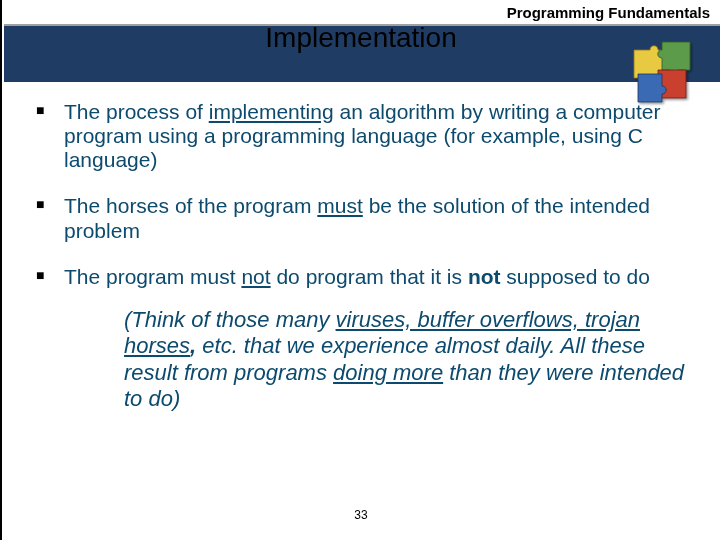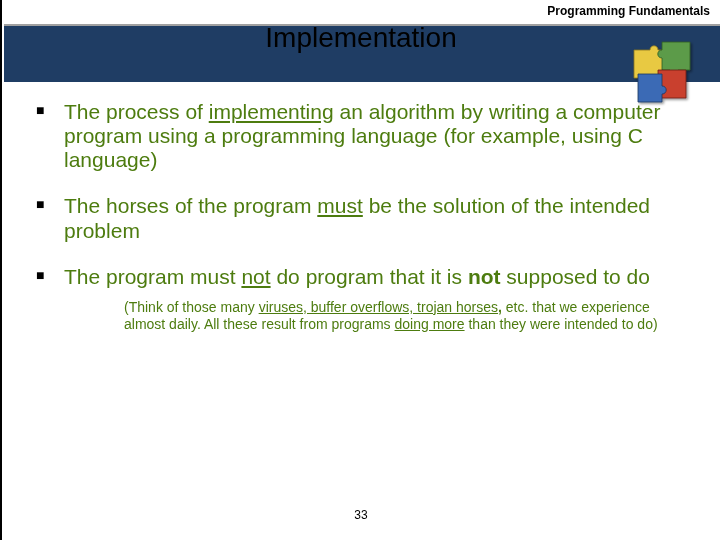--- a/index.html
+++ b/index.html
@@ -15,21 +15,21 @@
     position: relative;
     width: 720px;
     height: 540px;
     box-sizing: border-box;
     border-left: 2px solid #000;
   }
   .header-label {
     position: absolute;
     top: 4px;
     right: 10px;
-    font-size: 12px;
+    font-size: 15px;
     font-weight: bold;
     color: #000;
   }
   .title-band {
     position: absolute;
     top: 24px;
     left: 2px;
     right: 0;
     height: 56px;
     background: #1f3d64;
@@ -62,36 +62,37 @@
     list-style: none;
     padding: 0;
     margin: 0;
   }
   ul.bullets > li {
     position: relative;
     padding-left: 28px;
     margin-bottom: 22px;
     font-size: 21px;
     line-height: 1.15;
-    color: #4d7c0f;
+    color: #0c4a6e;
   }
   ul.bullets > li::before {
     content: "■";
     position: absolute;
     left: 0;
     top: 2px;
     font-size: 14px;
     color: #000;
   }
   .u { text-decoration: underline; }
   .b { font-weight: bold; }
   .sub {
-    margin-top: 10px;
+    margin-top: 18px;
     margin-left: 60px;
-    font-size: 14px;
+    font-size: 22px;
+    font-style: italic;
     line-height: 1.2;
   }
   .page-num {
     position: absolute;
     bottom: 18px;
     left: 0;
     width: 100%;
     text-align: center;
     font-size: 12px;
     color: #000;

